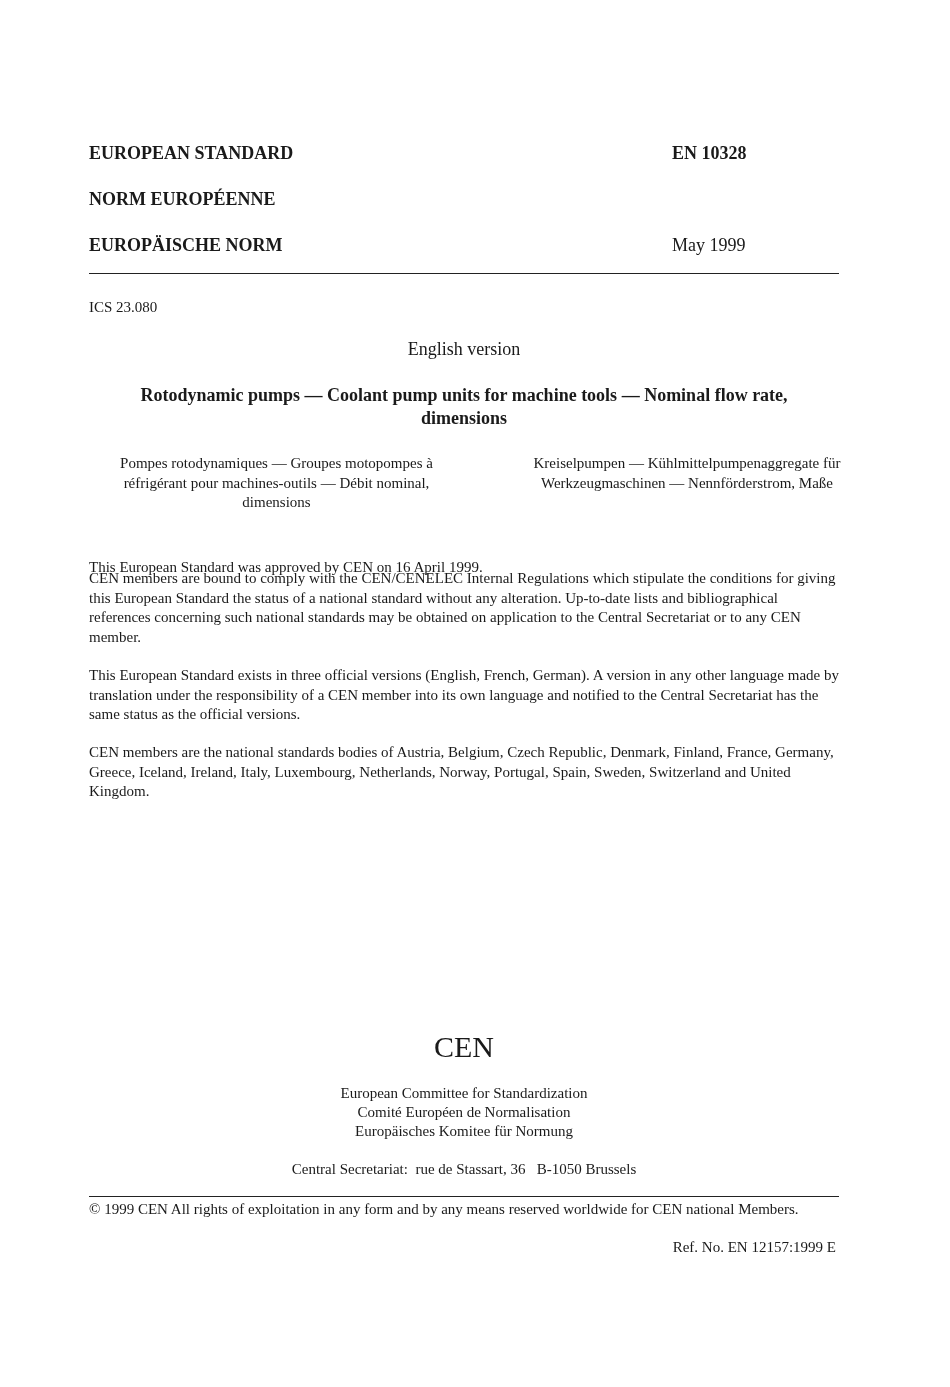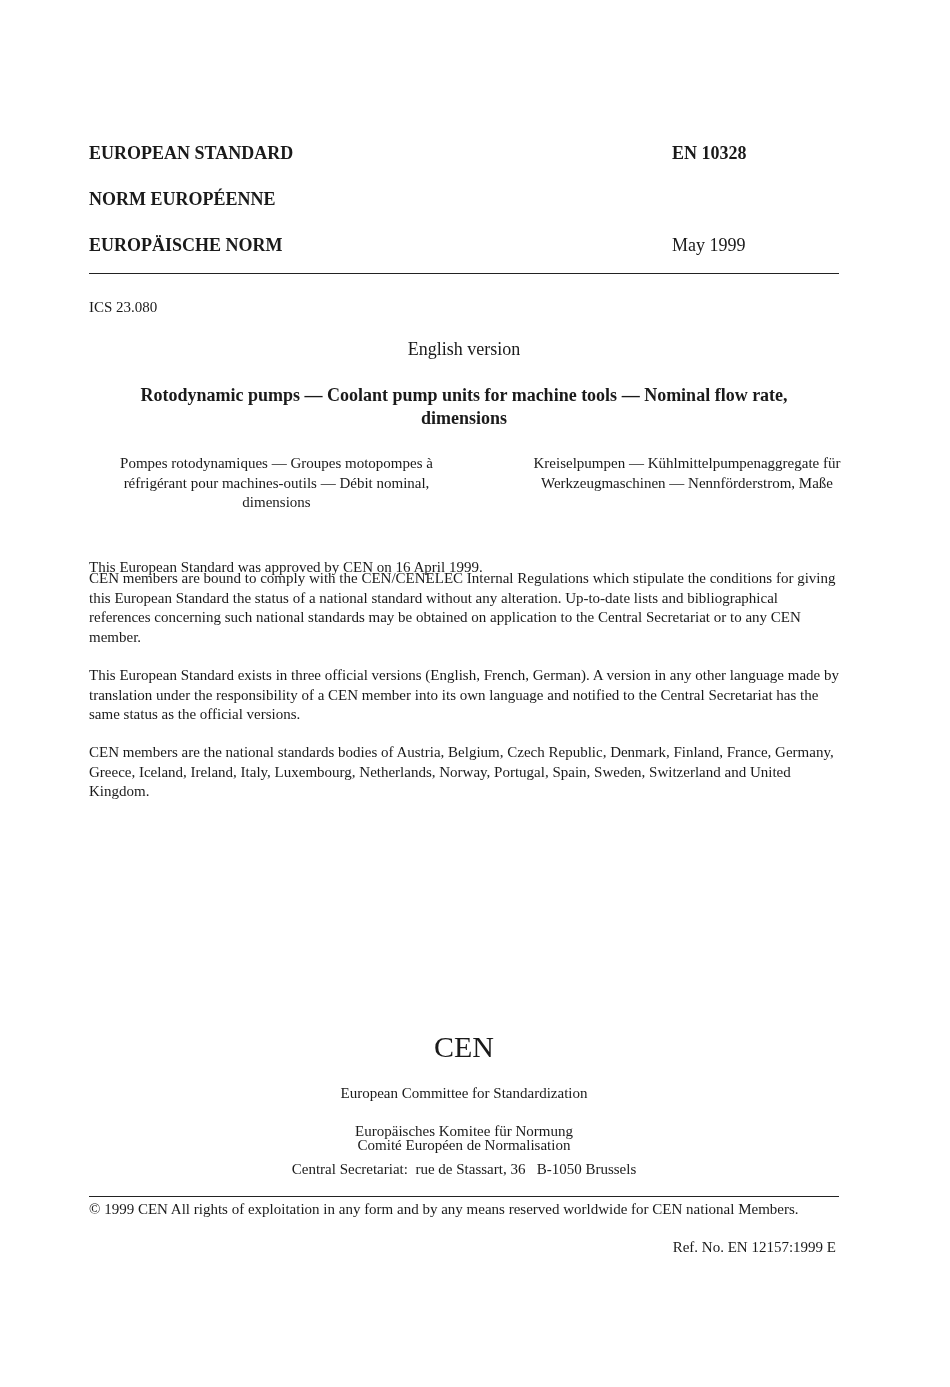--- a/index.html
+++ b/index.html
@@ -34,21 +34,21 @@
   <div class="abs" style="left:99px; top:454px; width:355px; white-space:normal; font-size:15px; line-height:19.5px;">Pompes rotodynamiques — Groupes motopompes à réfrigérant pour machines-outils — Débit nominal, dimensions</div>
   <div class="abs" style="left:470px; top:454px; width:350px; white-space:normal; font-size:15px; line-height:19.5px;margin-left:42px;">Kreiselpumpen — Kühlmittelpumpenaggregate für Werkzeugmaschinen — Nennförderstrom, Maße</div>
 
   <div class="p" style="top:558px;">This European Standard was approved by CEN on 16 April 1999.</div>
   <div class="p" style="top:569px;">CEN members are bound to comply with the CEN/CENELEC Internal Regulations which stipulate the conditions for giving this European Standard the status of a national standard without any alteration. Up-to-date lists and bibliographical references concerning such national standards may be obtained on application to the Central Secretariat or to any CEN member.</div>
   <div class="p" style="top:666px;">This European Standard exists in three official versions (English, French, German). A version in any other language made by translation under the responsibility of a CEN member into its own language and notified to the Central Secretariat has the same status as the official versions.</div>
   <div class="p" style="top:743px;">CEN members are the national standards bodies of Austria, Belgium, Czech Republic, Denmark, Finland, France, Germany, Greece, Iceland, Ireland, Italy, Luxembourg, Netherlands, Norway, Portugal, Spain, Sweden, Switzerland and United Kingdom.</div>
 
   <div class="abs center" style="left:89px; width:750px; top:1030px; font-size:30px;">CEN</div>
   <div class="abs center" style="left:89px; width:750px; top:1085px; font-size:15px;">European Committee for Standardization</div>
-  <div class="abs center" style="left:89px; width:750px; top:1104px; font-size:15px;margin-top:33px;">Comité Européen de Normalisation</div>
+  <div class="abs center" style="left:89px; width:750px; top:1104px; font-size:15px;">Comité Européen de Normalisation</div>
   <div class="abs center" style="left:89px; width:750px; top:1123px; font-size:15px;">Europäisches Komitee für Normung</div>
   <div class="abs center" style="left:89px; width:750px; top:1161px; font-size:15px; white-space:pre;">Central Secretariat:  rue de Stassart, 36   B-1050 Brussels</div>
 
   <div class="rule" style="top:1196px;"></div>
 
   <div class="p" style="top:1200px;">© 1999 CEN All rights of exploitation in any form and by any means reserved worldwide for CEN national Members.</div>
   <div class="abs" style="right:114px; top:1239px; font-size:15px;">Ref. No. EN 12157:1999 E</div>
 
 </div>
 

